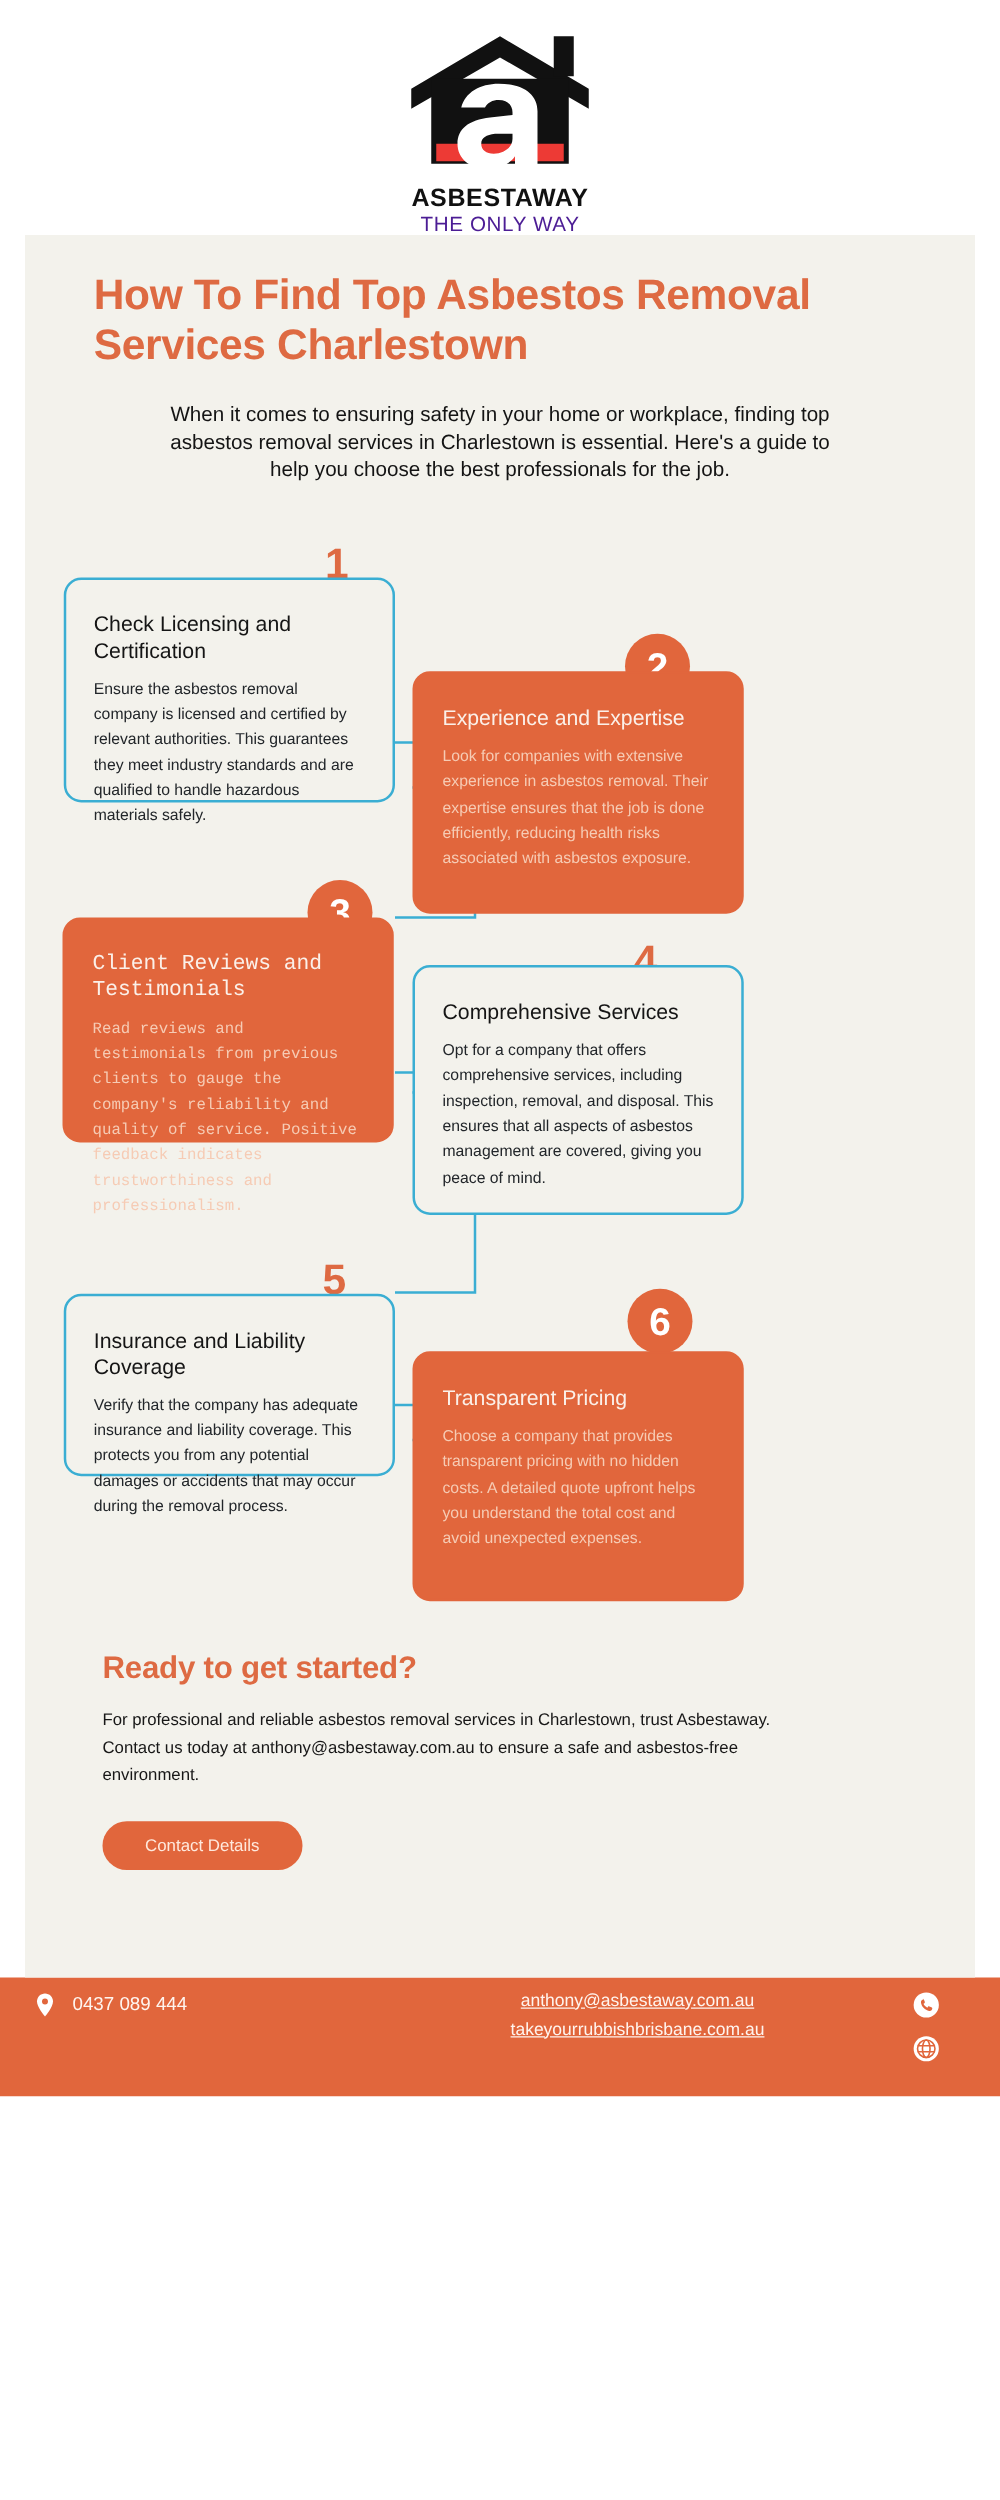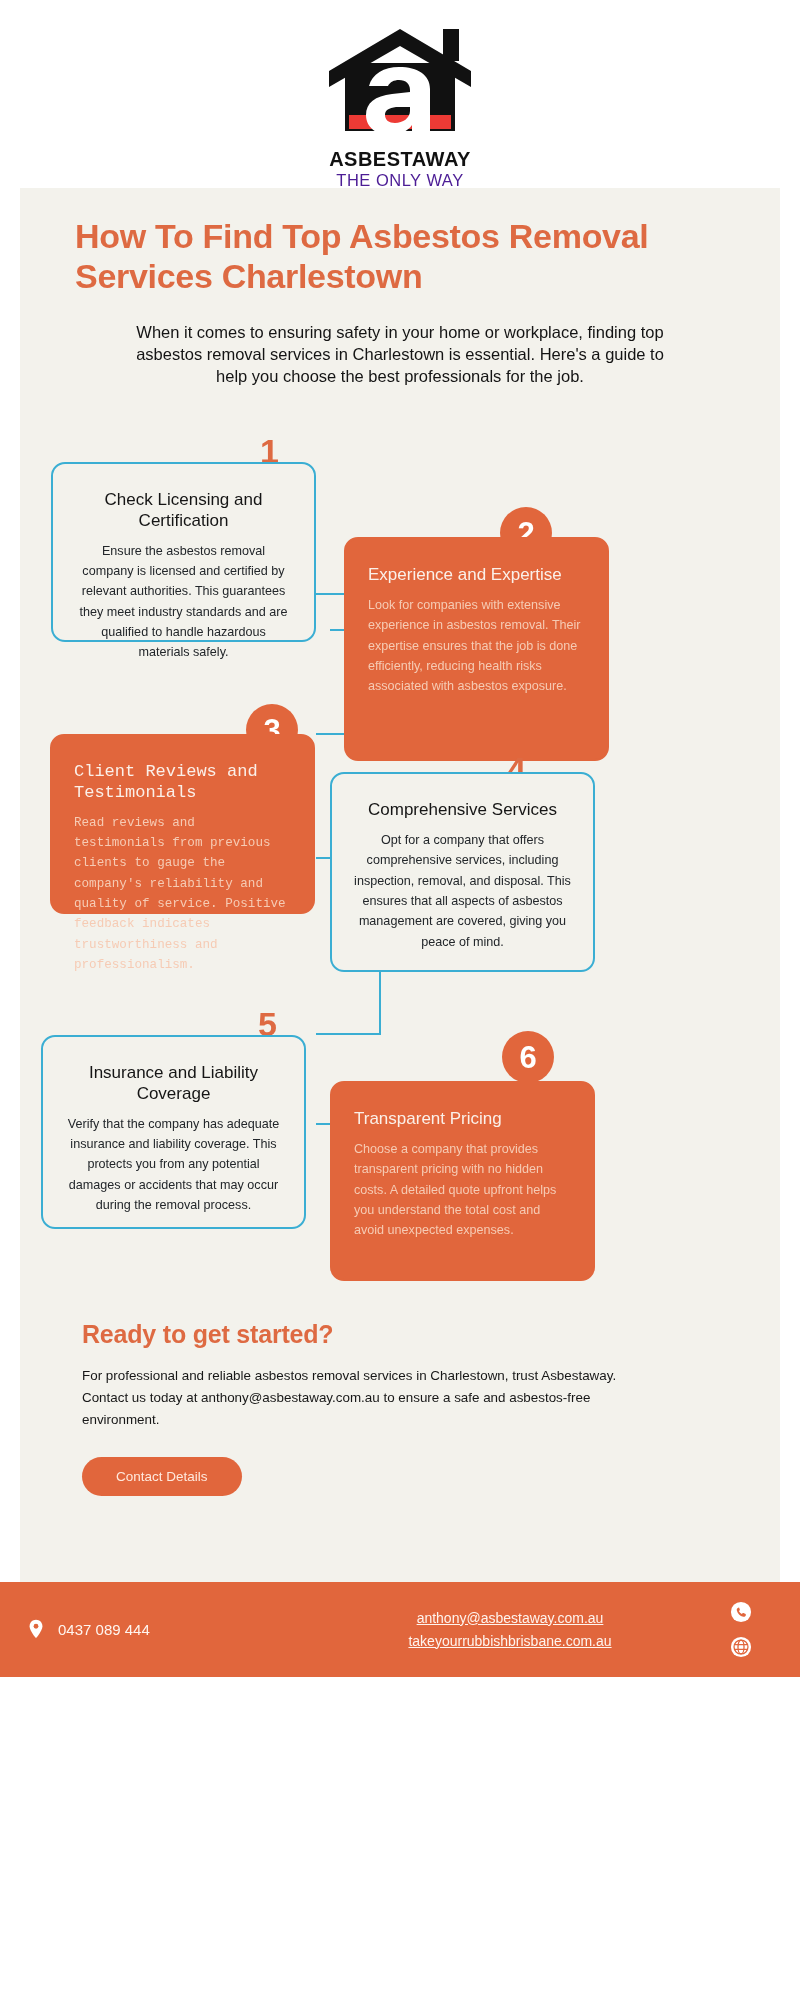--- a/index.html
+++ b/index.html
@@ -99,21 +99,20 @@
   }
 
   .card {
     position: absolute;
     border-radius: 14px;
     padding: 26px 22px 20px 22px;
   }
   .card.light {
     background: #f3f2ec;
     border: 2px solid #3aaed3;
-    text-align: center;
   }
   .card.solid {
     background: #e1663c;
     border: 2px solid #e1663c;
   }
   .card h3 {
     font-size: 17px;
     line-height: 1.22;
     font-weight: normal;
     margin-bottom: 9px;
@@ -143,30 +142,30 @@
     display: flex;
     align-items: center;
     justify-content: center;
     font-size: 31px;
   }
 
   
   #card1 { left: 31px;  top: 28px;  width: 265px; height: 180px; }
   #num1  { left: 240px; top: 0px; }
 
-  #card2 { left: 310px; top: 103px; width: 265px; height: 224px; margin-left: 14px; }
+  #card2 { left: 310px; top: 103px; width: 265px; height: 194px; }
   #num2  { left: 480px; top: 73px; }
 
   #card3 { left: 30px;  top: 300px; width: 265px; height: 180px; font-family: Liberation Mono, monospace; }
   #num3  { left: 226px; top: 270px; }
 
   #card4 { left: 310px; top: 338px; width: 265px; height: 200px; }
   #num4  { left: 487px; top: 318px; }
 
-  #card5 { left: 21px;  top: 601px; width: 265px; height: 194px; }
+  #card5 { left: 31px;  top: 601px; width: 265px; height: 146px; }
   #num5  { left: 238px; top: 573px; }
 
   #card6 { left: 310px; top: 627px; width: 265px; height: 200px; margin-top: 20px; }
   #num6  { left: 482px; top: 597px; }
 
   
   .cta { padding: 6px 64px 0 62px; }
   .cta h2 {
     color: #de6a42;
     font-size: 25px;
@@ -194,21 +193,21 @@
   }
 
   .spacer { height: 46px; }
 
   
   .footer {
     width: 800px;
     background: #e1663c;
     min-height: 95px;
     display: flex;
-    align-items: center;
+    align-items: flex-start;
     padding: 10px 24px 10px 24px;
   }
   .foot-left {
     display: flex;
     align-items: center;
     gap: 10px;
     width: 290px;
   }
   .foot-phone {
     color: #fff5ef;

